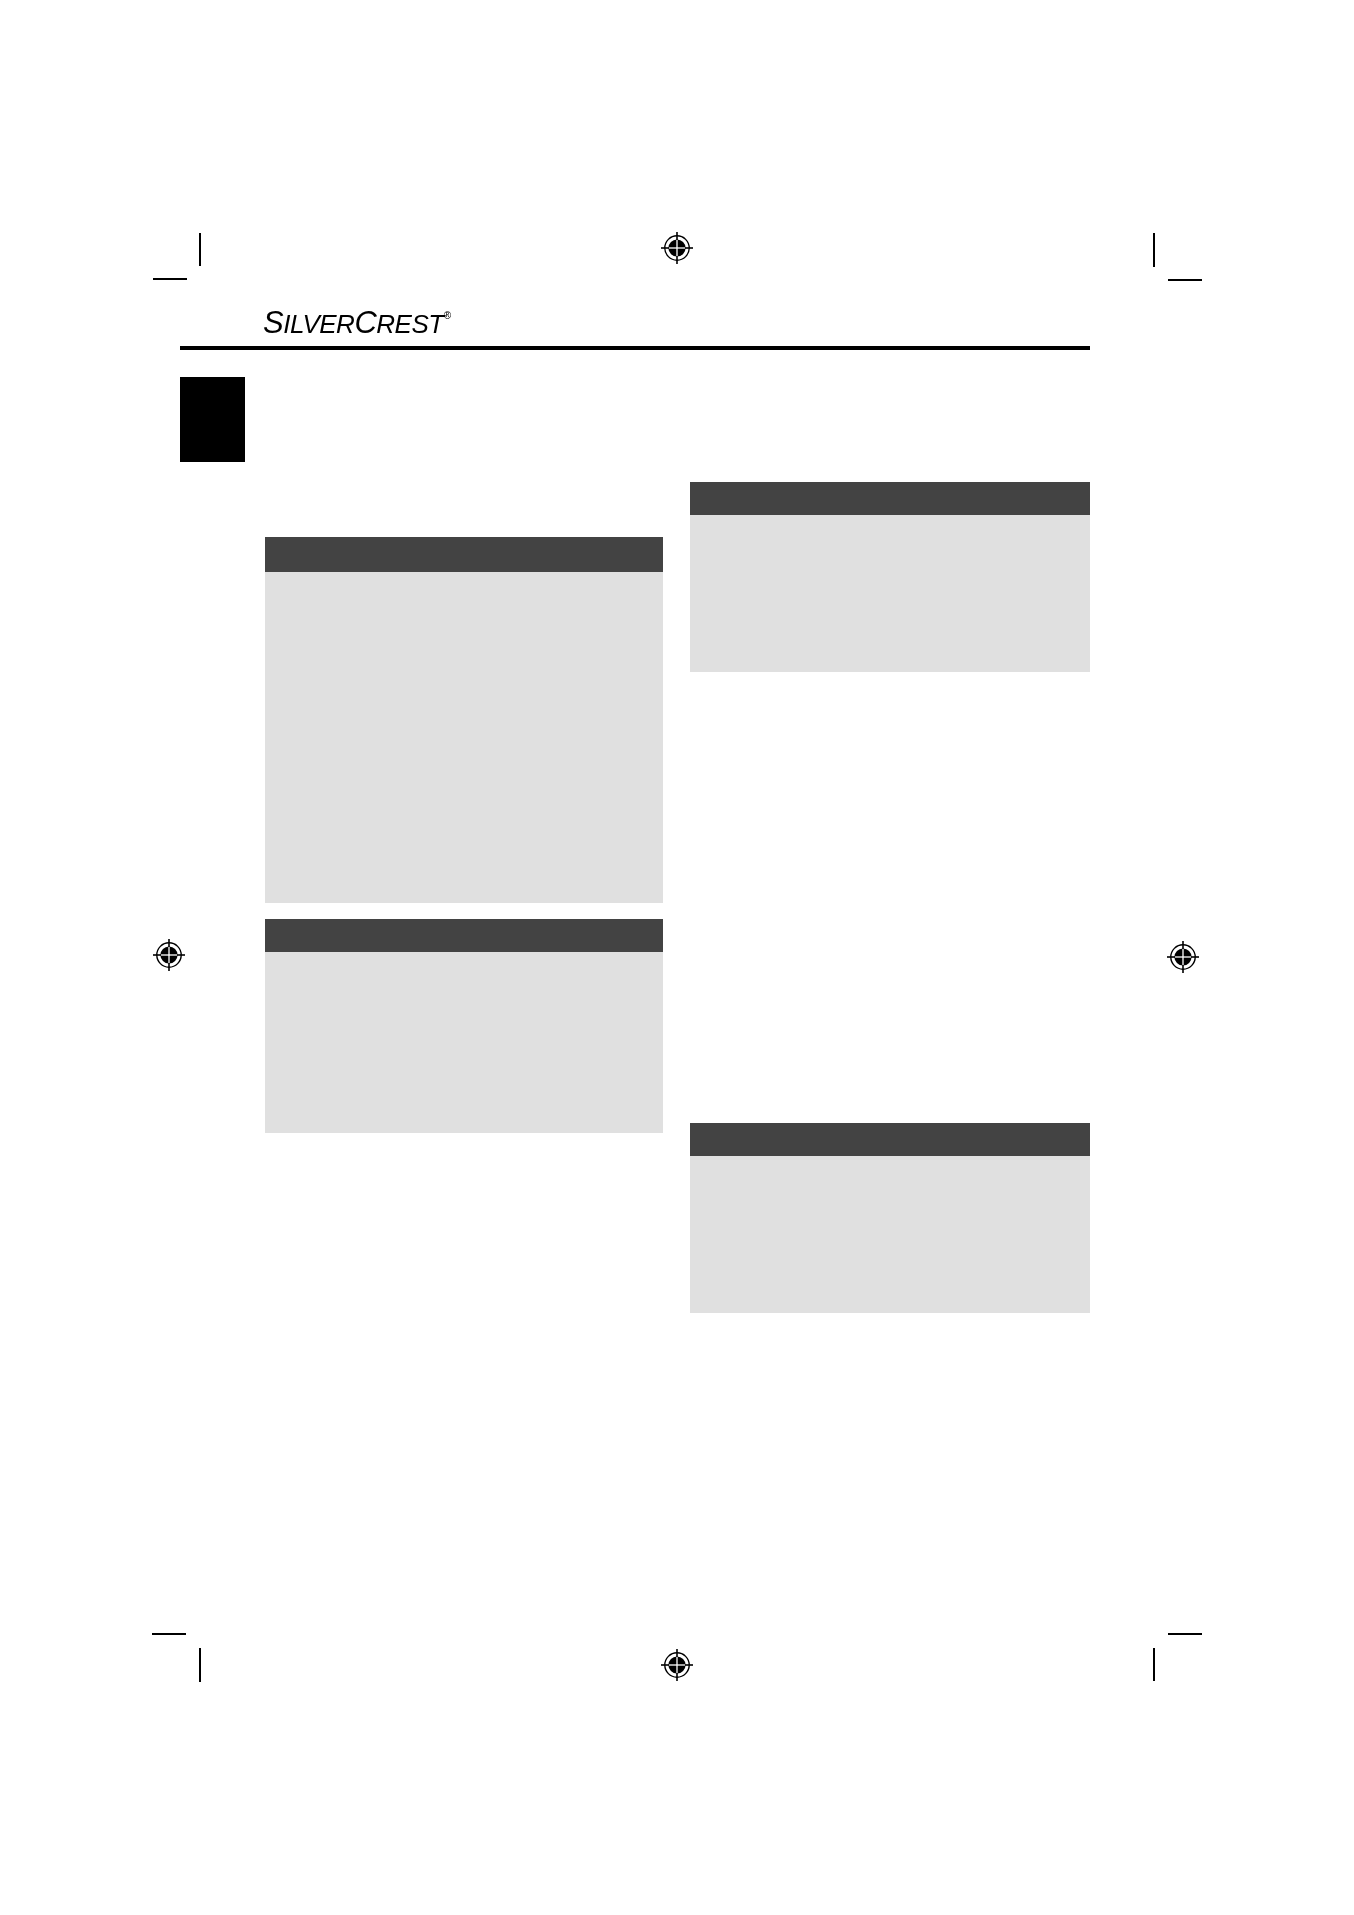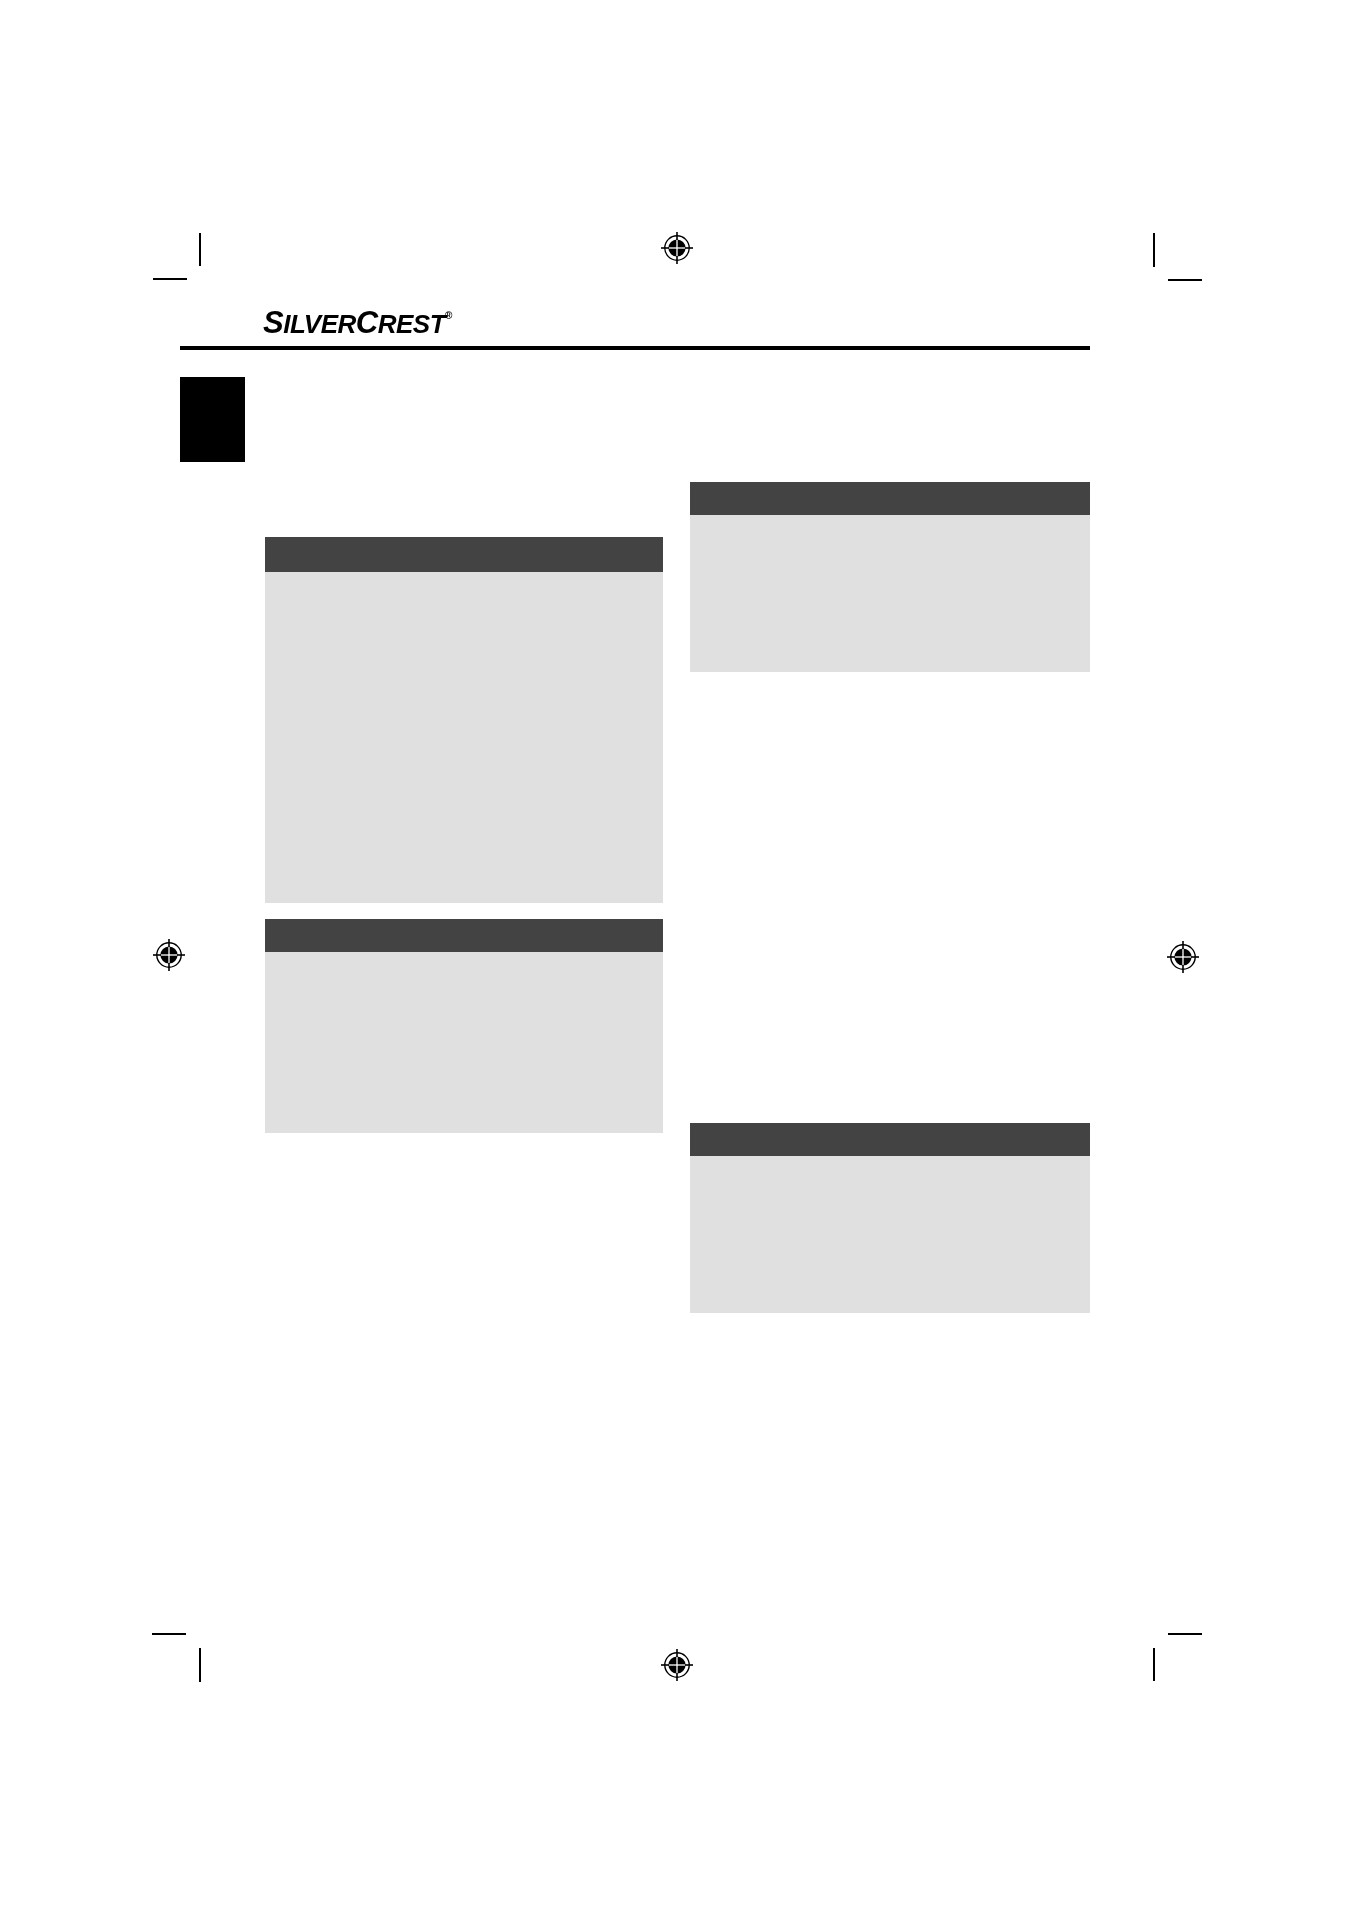--- a/index.html
+++ b/index.html
@@ -42,21 +42,21 @@
   .reg-bottom { left: 660px;  top: 1648px; }
 
   
   .logo {
     position: absolute;
     left: 263px;
     top: 300px;
     height: 32px;
     color: #000000;
     font-style: italic;
-    font-weight: bold;
+    font-weight: normal;
     letter-spacing: -0.5px;
     white-space: nowrap;
     line-height: 32px;
   }
   .logo .big   { font-size: 31px; }
   .logo .small { font-size: 26px; }
   .logo .reg-sym {
     font-size: 10px;
     font-style: normal;
     vertical-align: 14px;

